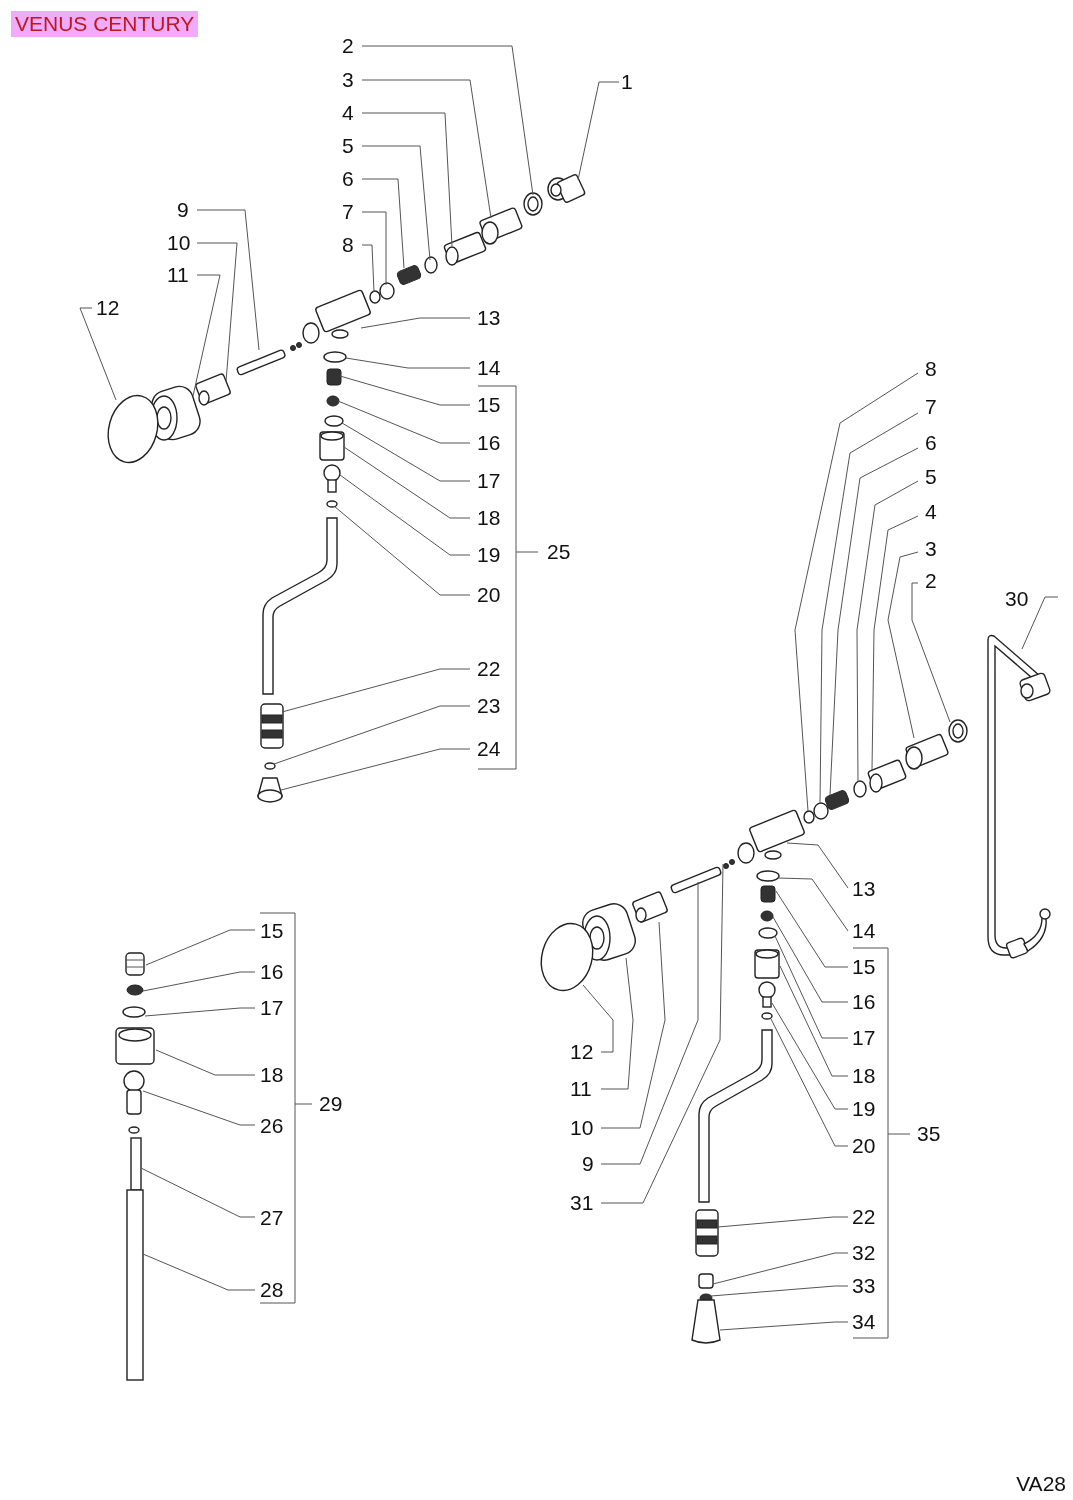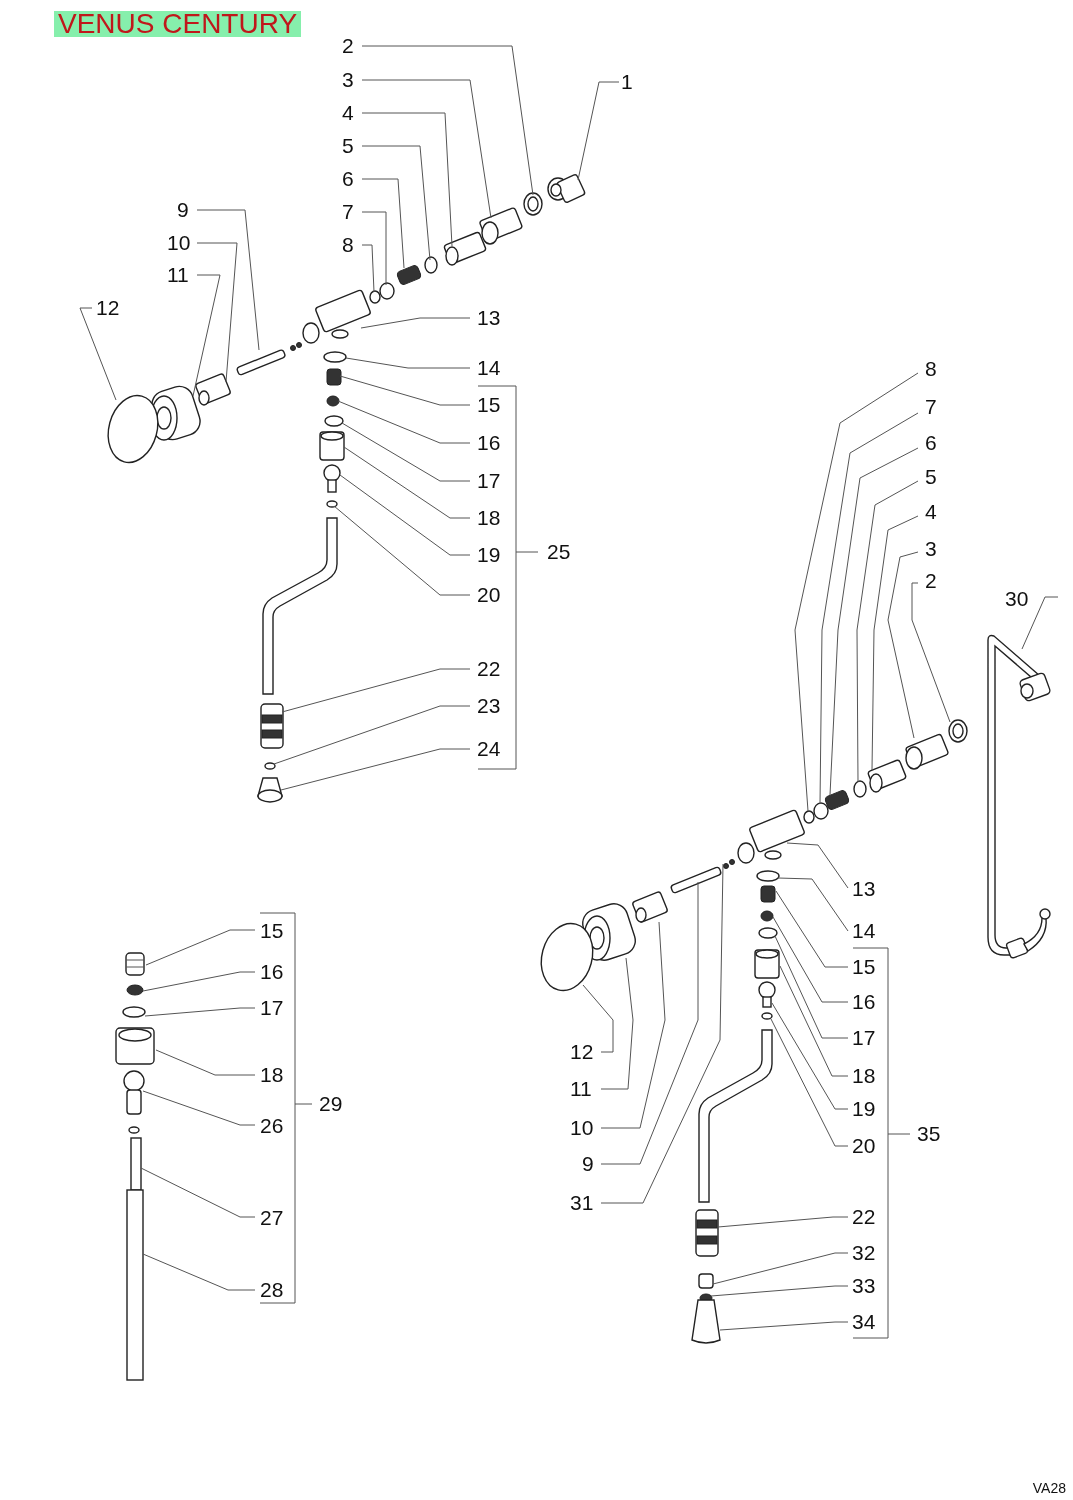--- a/index.html
+++ b/index.html
@@ -1,18 +1,18 @@
 <!DOCTYPE html>
 <html><head>
 <meta charset="utf-8">
 <style>
   html, body { margin: 0; padding: 0; background: #ffffff; }
   body { width: 1073px; height: 1500px; position: relative; overflow: hidden; font-family: "Liberation Sans", sans-serif; }
-  #title-badge { position: absolute; left: 11px; top: 11px; background: #86efac; color: #c0171b; font-size: 28px; padding: 1px 4px 1px 4px; line-height: 24px; letter-spacing: 0px; margin-left: 43px; }
-  #drawing-code { position: absolute; right: 7px; bottom: 4px; color: #111; font-size: 14px; }
+  #title-badge { position: absolute; left: 11px; top: 11px; background: #f0abfc; color: #c0171b; font-size: 21px; padding: 1px 4px 1px 4px; line-height: 24px; letter-spacing: 0px; }
+  #drawing-code { position: absolute; right: 7px; bottom: 4px; color: #111; font-size: 21px; }
   svg#diagram { position: absolute; left: 0; top: 0; }
   .leader { fill: none; stroke: #555; stroke-width: 1; }
   .part { fill: #fff; stroke: #222; stroke-width: 1.4; }
   .partd { fill: #333; stroke: #222; stroke-width: 1; }
   .callout { font-family: "Liberation Sans", sans-serif; font-size: 21px; fill: #111; }
 </style>
 </head>
 <body>
 
 <div id="title-badge">VENUS CENTURY</div>

